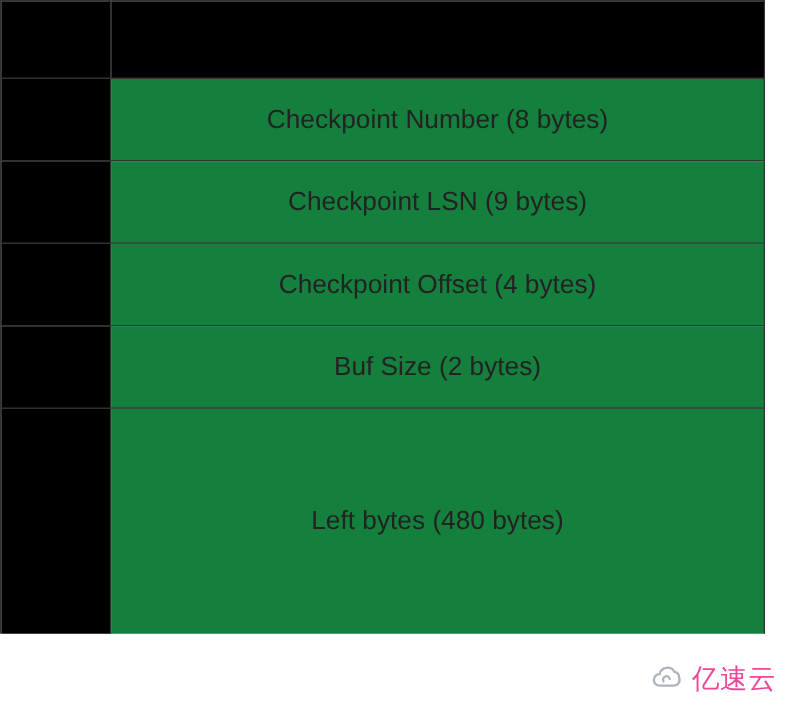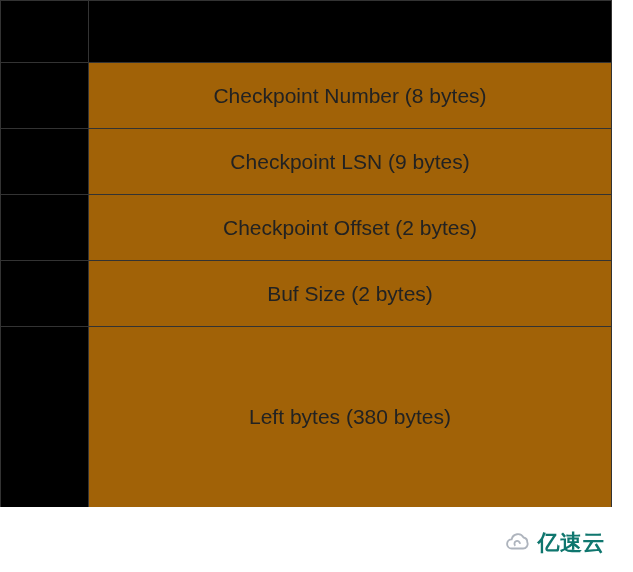--- a/index.html
+++ b/index.html
@@ -21,34 +21,34 @@
     vertical-align: middle;
     font-size: 21px;
     color: #222;
   }
   .sidebar {
     background: #000;
     width: 88px;
     border: 1px solid #000;
   }
   .content {
-    background: #a16207;
+    background: #15803d;
   }
   .header-row td { height: 62px; }
   .field-row td { height: 66px; }
   .big-row td { height: 180px; border-bottom: none; }
   .header-content { background: #000; }
 
   .watermark {
     position: absolute;
-    right: 28px;
+    right: 12px;
     bottom: 14px;
     font-size: 22px;
-    color: #0f766e;
-    font-weight: 700;
+    color: #ec4899;
+    font-weight: 400;
     letter-spacing: 0.5px;
     display: flex;
     align-items: center;
     gap: 4px;
     font-family: "Microsoft YaHei", sans-serif;
   }
   .watermark svg {
     width: 30px;
     height: 22px;
     fill: none;
@@ -68,29 +68,29 @@
   <tr class="field-row">
     <td class="sidebar"></td>
     <td class="content">Checkpoint Number (8 bytes)</td>
   </tr>
   <tr class="field-row">
     <td class="sidebar"></td>
     <td class="content">Checkpoint LSN (9 bytes)</td>
   </tr>
   <tr class="field-row">
     <td class="sidebar"></td>
-    <td class="content">Checkpoint Offset  (2 bytes)</td>
+    <td class="content">Checkpoint Offset  (4 bytes)</td>
   </tr>
   <tr class="field-row">
     <td class="sidebar"></td>
     <td class="content">Buf Size (2 bytes)</td>
   </tr>
   <tr class="big-row">
     <td class="sidebar"></td>
-    <td class="content">Left bytes (380 bytes)</td>
+    <td class="content">Left bytes (480 bytes)</td>
   </tr>
 </tbody>
   </table>
 
 <div class="watermark">
   <svg viewBox="0 0 32 24">
     <path d="M8 18 a5 5 0 0 1 0-10 a7 7 0 0 1 13-2 a5 5 0 0 1 4 5 a5 5 0 0 1-5 7 H8 z"></path>
     <path d="M12 15 a3 3 0 1 1 5 -2"></path>
   </svg>
   <span>亿速云</span>

